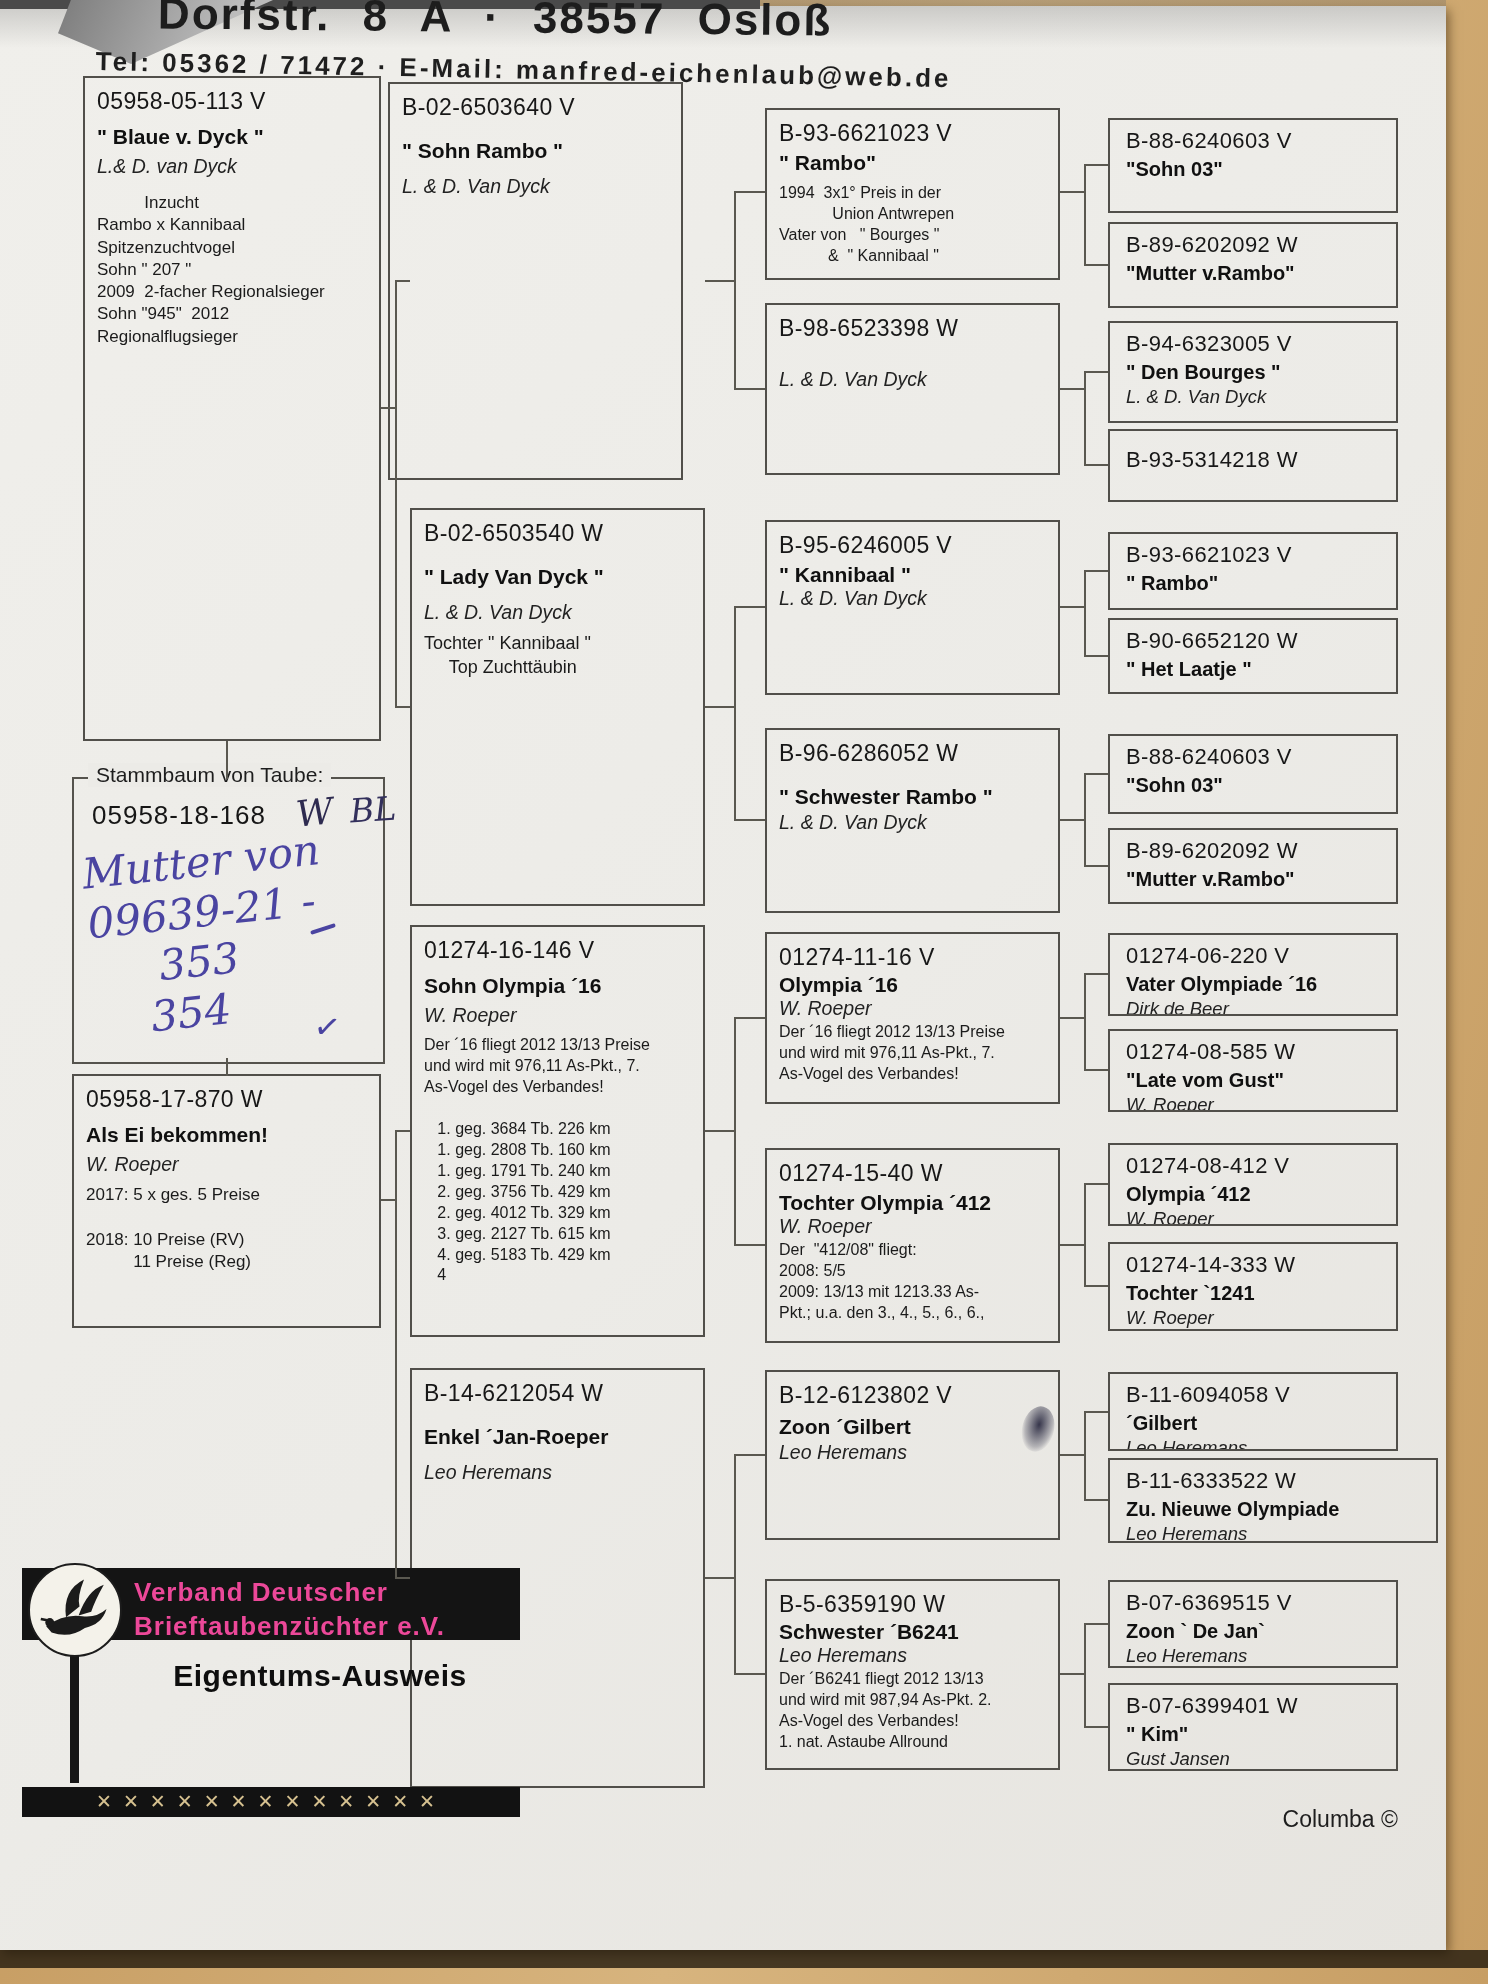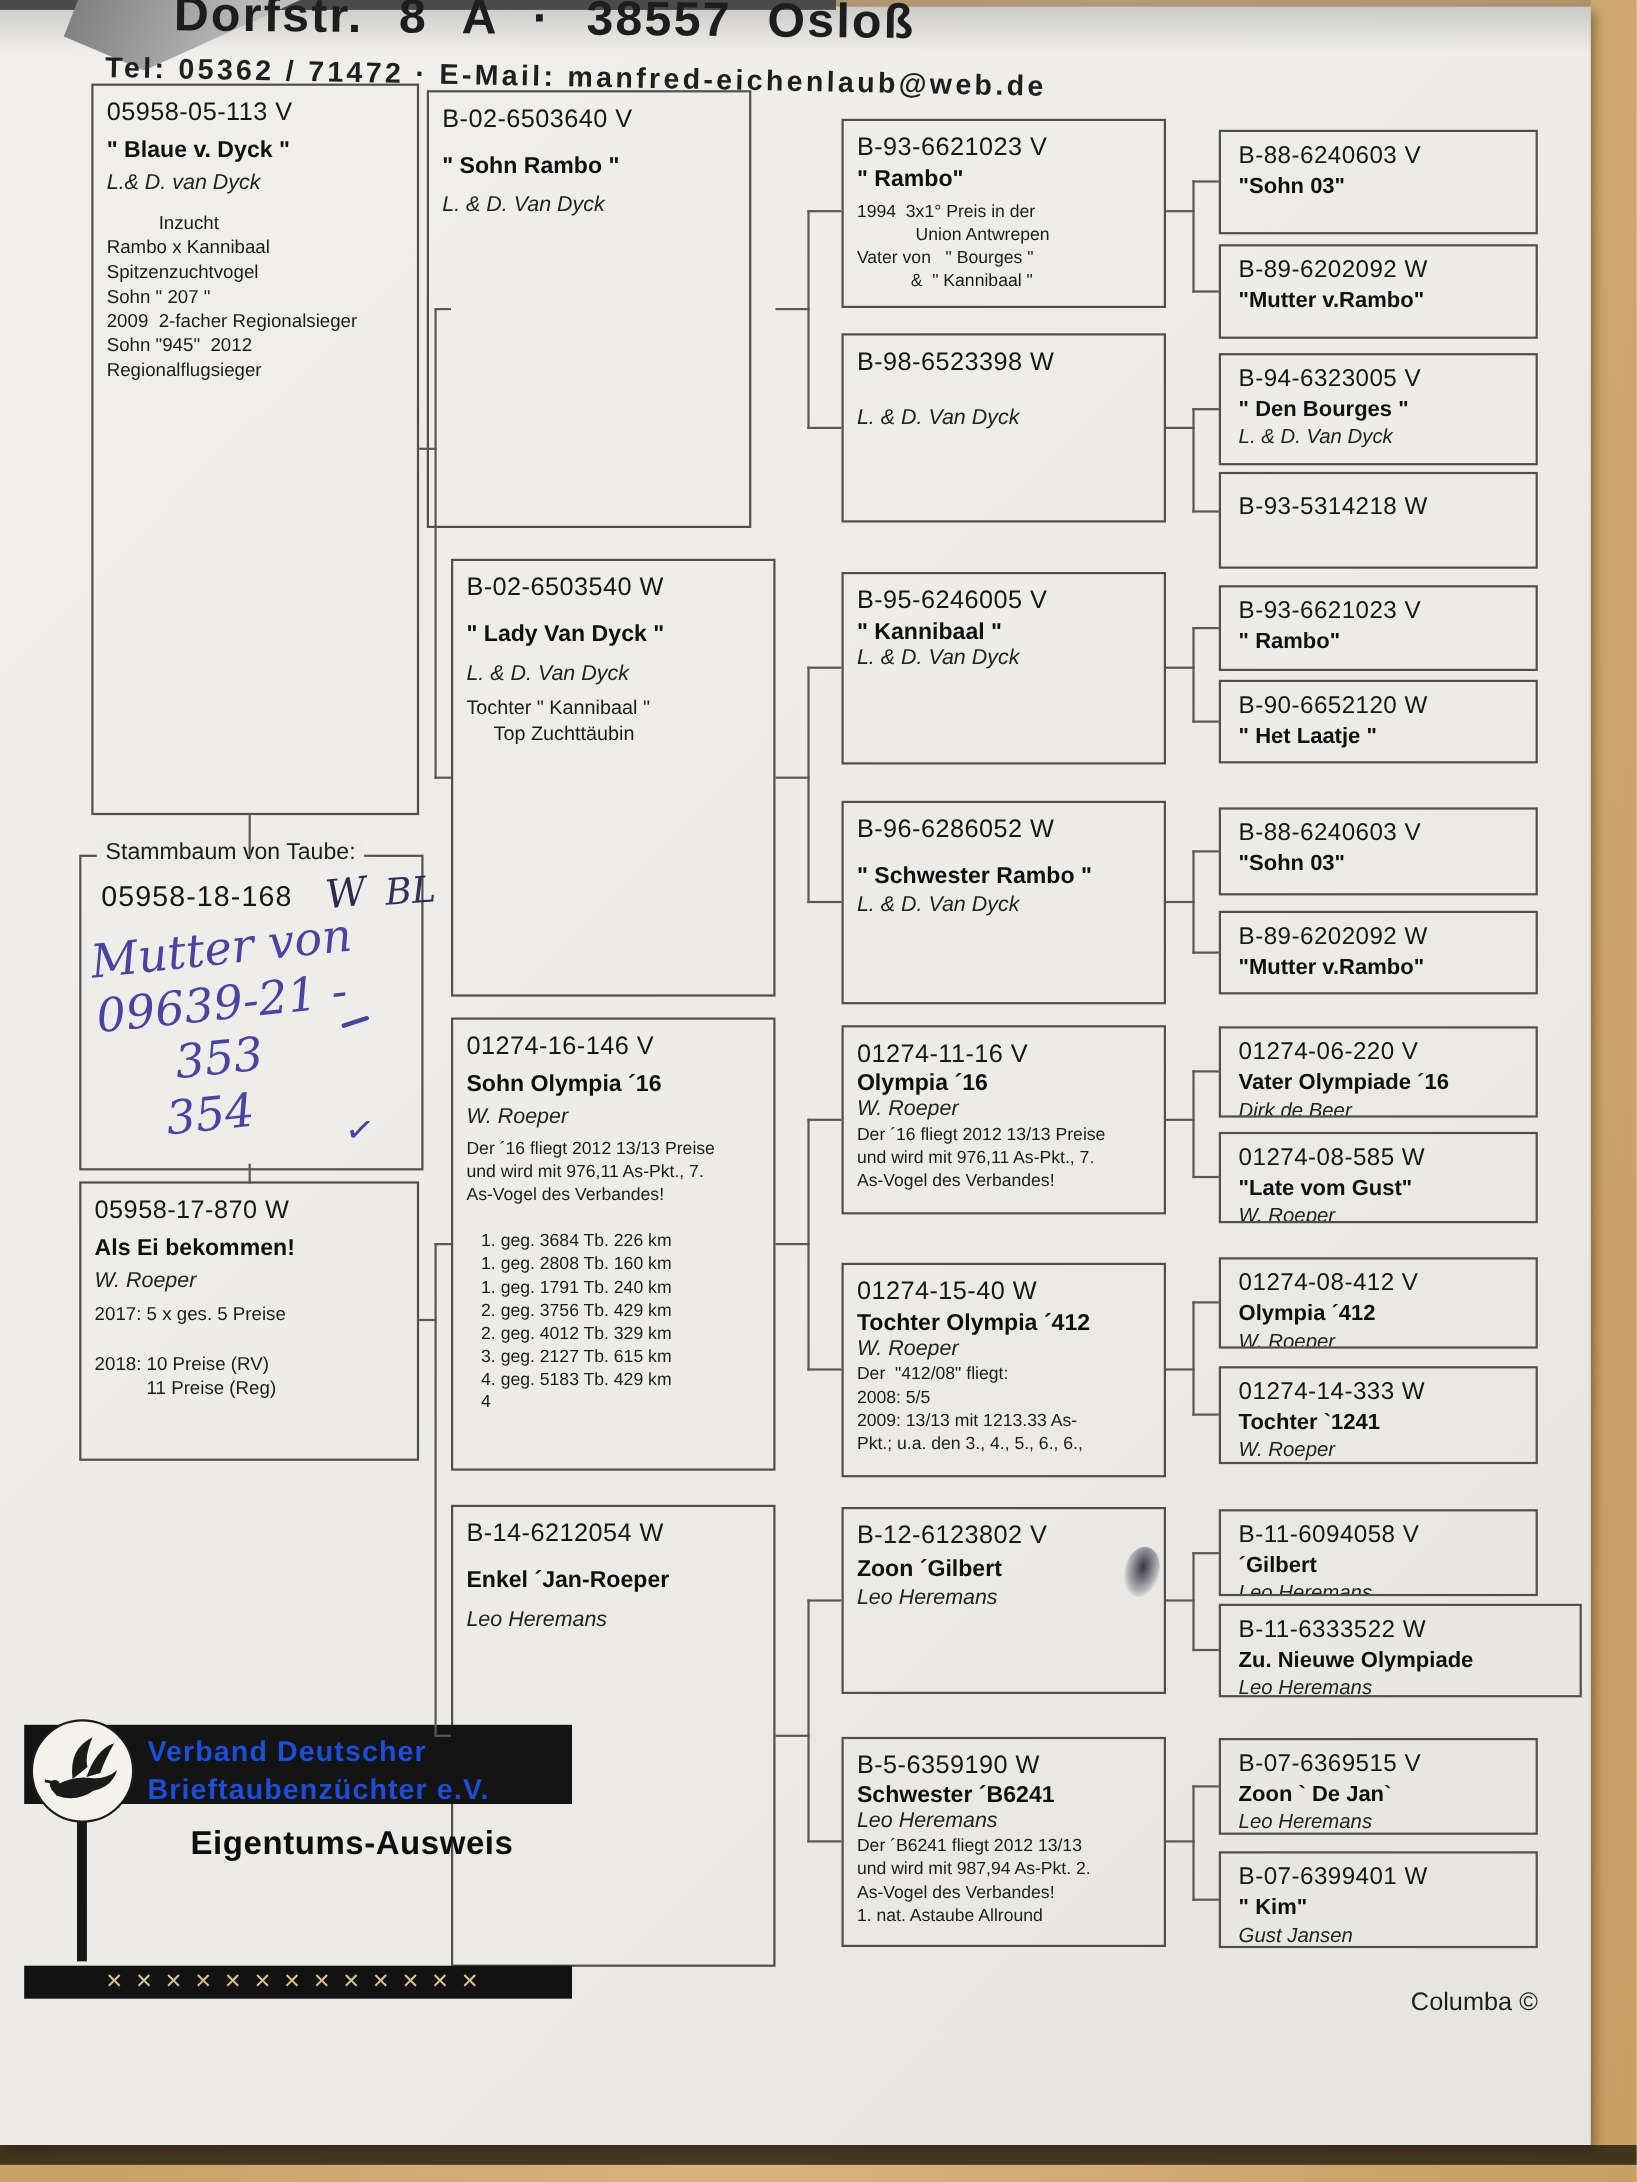--- a/index.html
+++ b/index.html
@@ -55,21 +55,21 @@
     transform:rotate(-18deg);border-radius:2px;}
   #mark-check{position:absolute;left:314px;top:1008px;font-size:32px;color:#4a44a1;transform:rotate(8deg);}
 
   #smudge{position:absolute;left:1022px;top:1406px;width:32px;height:46px;border-radius:50%;
     transform:rotate(14deg);
     background:radial-gradient(ellipse at 50% 40%, rgba(22,22,48,.85), rgba(22,22,48,.25) 58%, transparent 75%);}
 
   #stamp{position:absolute;left:22px;top:1565px;width:498px;height:252px;}
   #stamp-band{position:absolute;left:0;top:3px;width:498px;height:72px;background:#141414;}
   #stamp-org{position:absolute;left:112px;top:10px;font-size:26px;font-weight:bold;letter-spacing:1px;
-    line-height:1.32;color:#1d4ed8;}
+    line-height:1.32;color:#ec4899;}
   #stamp-circle{position:absolute;left:6px;top:-2px;width:94px;height:94px;border-radius:50%;
     background:#f4f2ea;border:2px solid #1c1c1c;box-sizing:border-box;}
   #stamp-pole{position:absolute;left:48px;top:90px;width:9px;height:128px;background:#161616;}
   #stamp-title{position:absolute;left:100px;top:94px;width:396px;text-align:center;
     font-size:30px;font-weight:bold;color:#0e0e0e;letter-spacing:.5px;}
   #stamp-sub{position:absolute;left:64px;top:130px;width:430px;text-align:center;
     font-size:16.5px;font-weight:bold;line-height:1.3;white-space:pre-line;color:#181818;}
   #stamp-ringband{position:absolute;left:0;top:162px;width:498px;height:56px;box-sizing:border-box;
     border-top:4px solid #111;border-bottom:4px solid #111;display:flex;align-items:center;
     justify-content:space-between;padding:0 30px 0 60px;font-size:40px;font-weight:bold;
@@ -230,21 +230,21 @@
 </div>
 <div class="pbox small" style="left:1108px;top:222px;width:290px;height:86px">
   <div class="ring">B-89-6202092 W</div>
   <div class="bname">"Mutter v.Rambo"</div>
 </div>
 <div class="pbox small" style="left:1108px;top:321px;width:290px;height:102px">
   <div class="ring">B-94-6323005 V</div>
   <div class="bname">" Den Bourges "</div>
   <div class="breeder">L. &amp; D. Van Dyck</div>
 </div>
-<div class="pbox small" style="left:1108px;top:429px;width:290px;height:88px">
+<div class="pbox small" style="left:1108px;top:429px;width:290px;height:73px">
   <div class="ring" style="margin-top:8px">B-93-5314218 W</div>
 </div>
 <div class="pbox small" style="left:1108px;top:532px;width:290px;height:78px">
   <div class="ring">B-93-6621023 V</div>
   <div class="bname">" Rambo"</div>
 </div>
 <div class="pbox small" style="left:1108px;top:618px;width:290px;height:76px">
   <div class="ring">B-90-6652120 W</div>
   <div class="bname">" Het Laatje "</div>
 </div>

